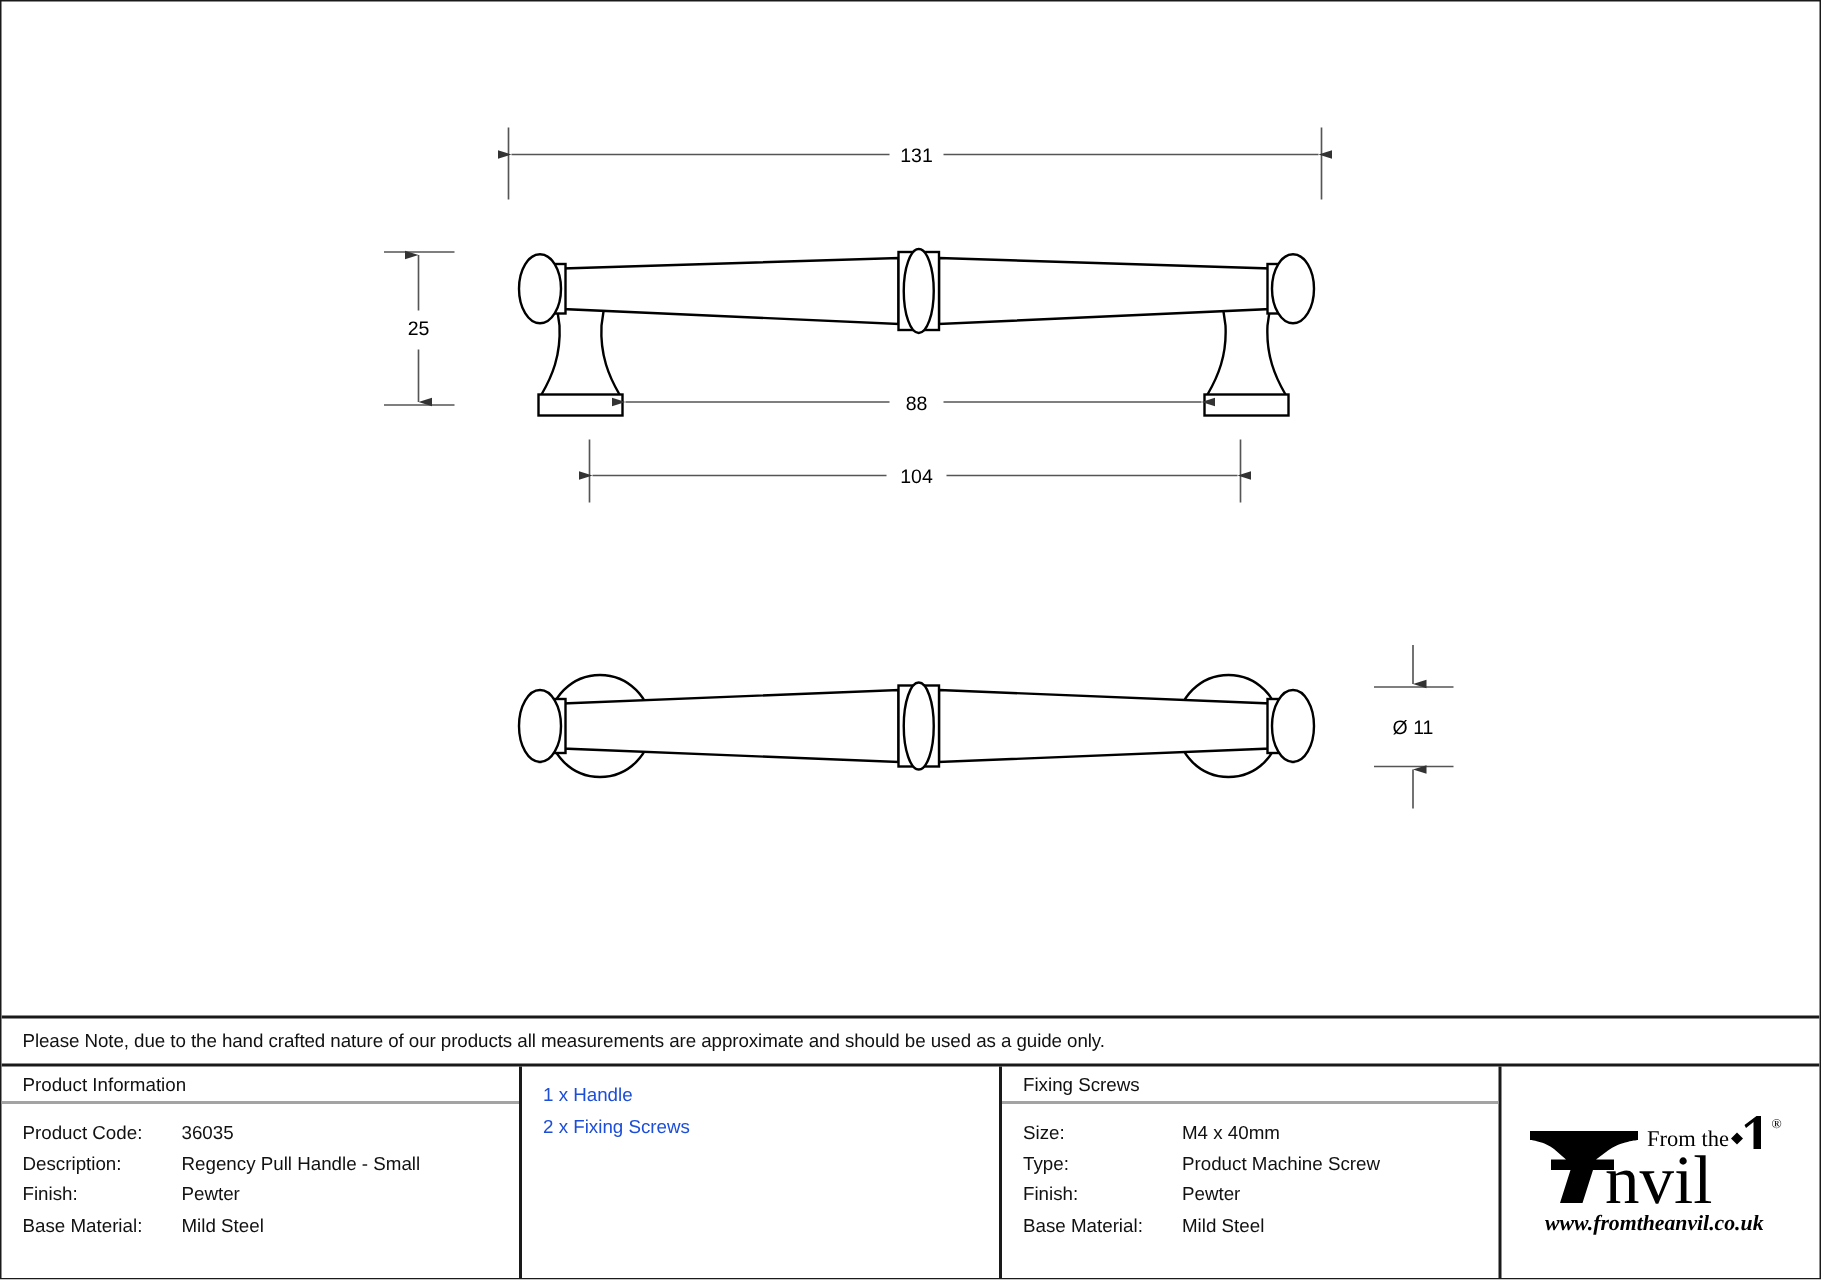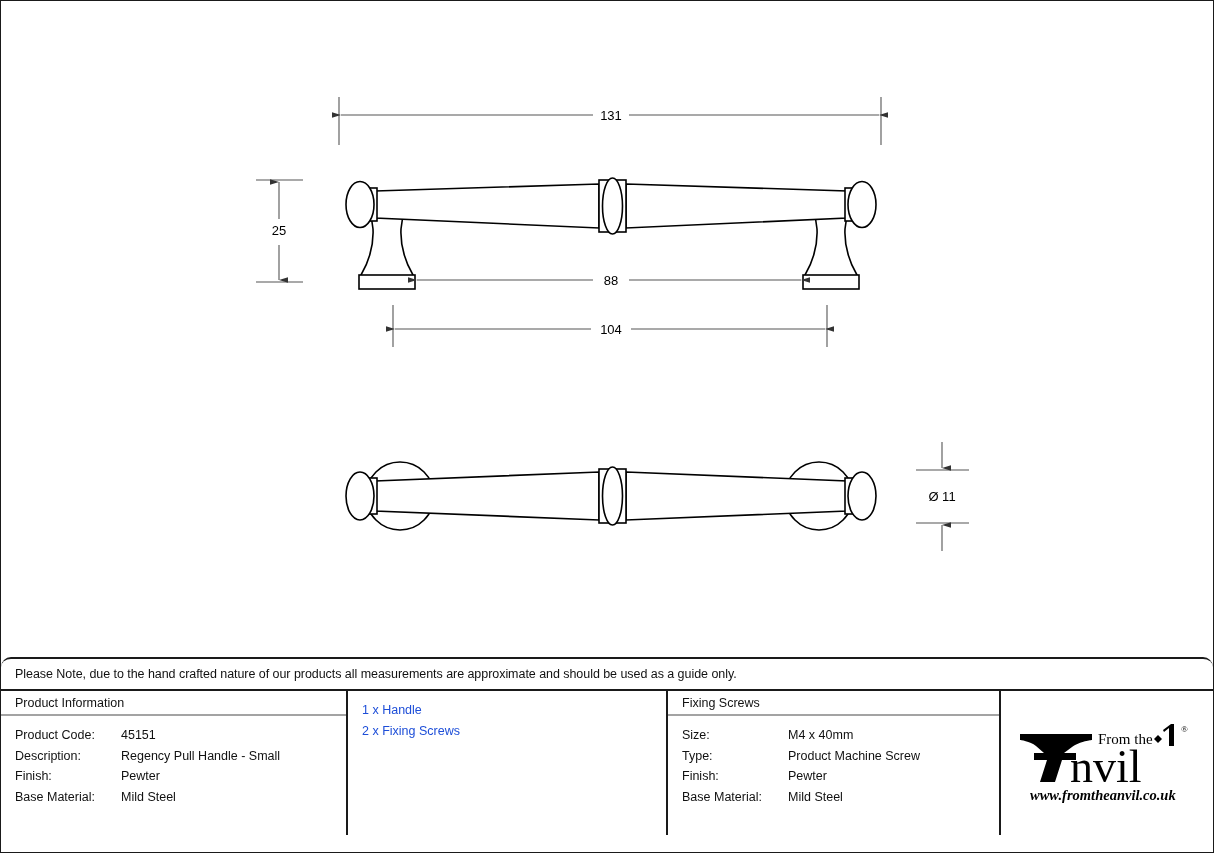--- a/index.html
+++ b/index.html
@@ -16,44 +16,43 @@
     width: 1214px;
     height: 853px;
     background: #ffffff;
     border: 1px solid #1a1a1a;
     box-sizing: border-box;
     overflow: hidden;
   }
   
   #drawing-area {
     position: absolute;
-    left: 0; top: 16px;
+    left: 0; top: 4px;
     width: 1198px;
     height: 676px;
   }
   #drawing-svg {
     display: block;
     width: 1214px;
     height: 676px;
   }
   .dim-text {
     font-family: "Liberation Sans", sans-serif;
     font-size: 13px;
     fill: #000000;
   }
   
   #info-table {
     position: absolute;
     left: 0;
-    top: 656px;
+    top: 676px;
     width: 1212px;
     height: 176px;
     border-top: 2px solid #1a1a1a;
     box-sizing: border-box;
-    border-radius: 10px;
   }
   #note-row {
     height: 32px;
     border-bottom: 2px solid #1a1a1a;
     box-sizing: border-box;
     display: flex;
     align-items: center;
   }
   #note-text {
     font-size: 12.5px;
@@ -273,21 +272,21 @@
 
     <div id="cols">
 
       <div class="col c1">
         <div class="col-head">
           <span>Product Information</span>
         </div>
         <div class="col-body">
           <div class="kv">
             <div class="k">Product Code:</div>
-            <div class="v">45151</div>
+            <div class="v">36035</div>
           </div>
           <div class="kv">
             <div class="k">Description:</div>
             <div class="v">Regency Pull Handle - Small</div>
           </div>
           <div class="kv">
             <div class="k">Finish:</div>
             <div class="v">Pewter</div>
           </div>
           <div class="kv">

